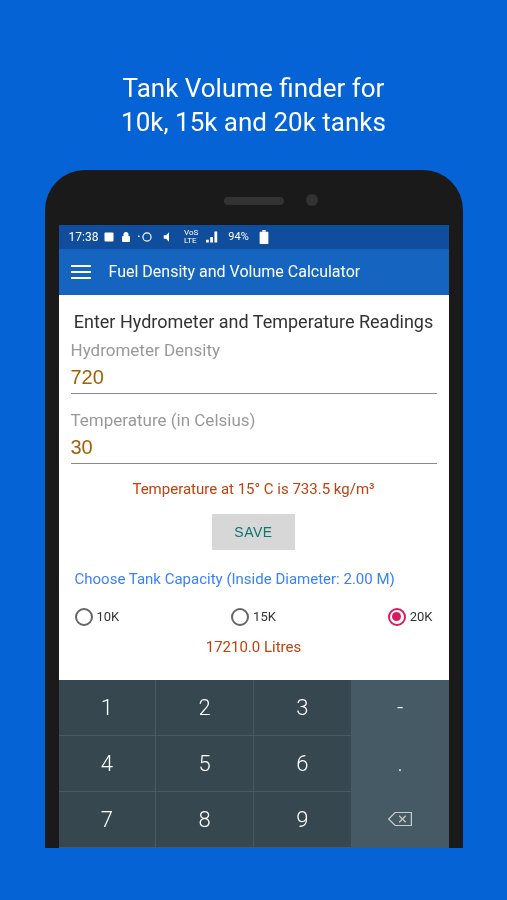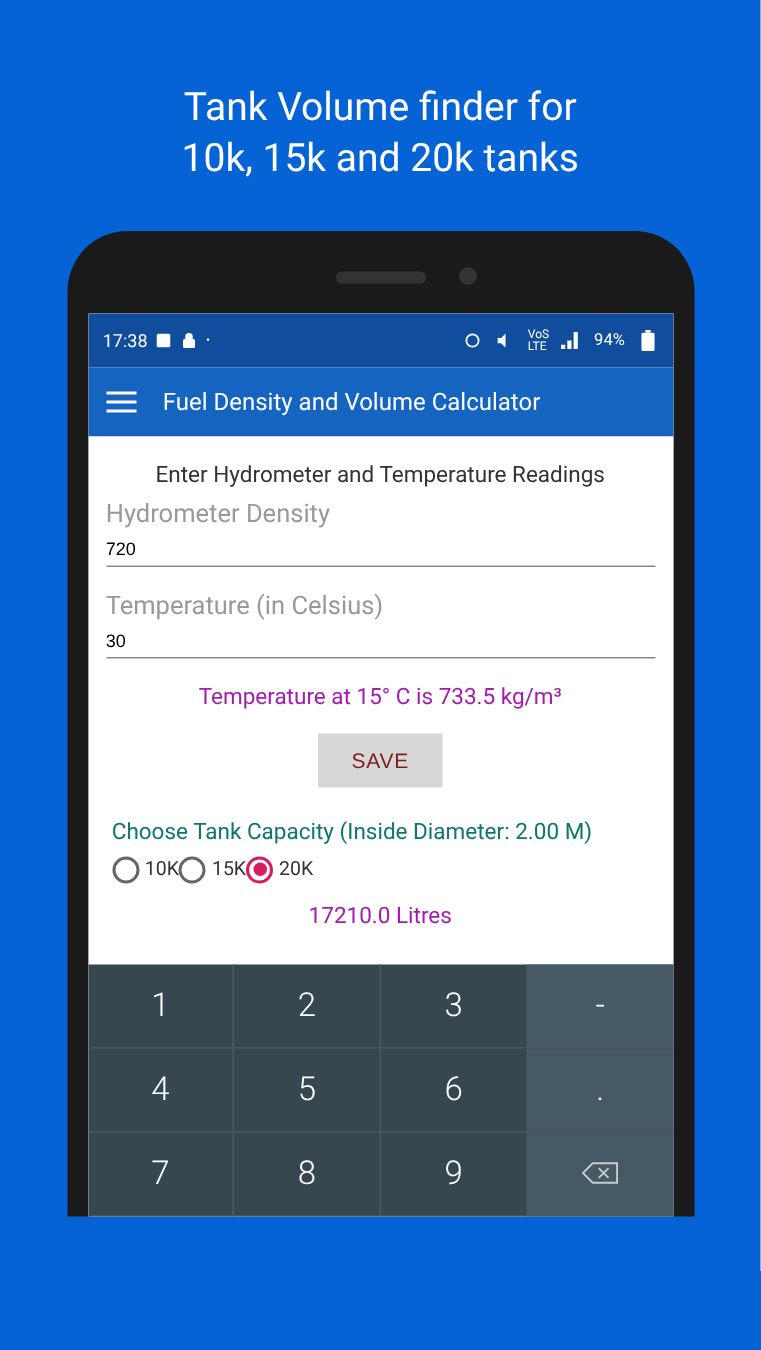--- a/index.html
+++ b/index.html
@@ -9,21 +9,21 @@
   background: #0563d6;
   font-family: -apple-system, Roboto, Arial, sans-serif;
   overflow: hidden;
   position: relative;
 }
 .promo-title {
   text-align: center;
   color: #fff;
   font-size: 26px;
   font-weight: 400;
-  padding: 56px 20px 30px;
+  padding: 72px 20px 30px;
   line-height: 1.3;
 }
 .phone-frame {
   width: 418px;
   margin: 0 auto;
   background: #1a1a1a;
   border-radius: 40px 40px 0 0;
   padding: 55px 14px 0;
   position: relative;
 }
@@ -45,24 +45,24 @@
   height: 12px;
   background: #333;
   border-radius: 50%;
 }
 .screen {
   background: #fff;
   overflow: hidden;
 }
 .status-bar {
   background: #104d9c;
-  height: 36px;
-  display: flex;
-  align-items: center;
-  justify-content: space-between;
+  height: 24px;
+  display: flex;
+  align-items: center;
+  justify-content: flex-start;
   padding: 0 10px;
   color: #fff;
   font-size: 12px;
 }
 .status-left { display: flex; align-items: center; gap: 5px; }
 .status-right { display: flex; align-items: center; gap: 8px; font-size: 11px; }
 .status-right svg { width: 14px; height: 14px; }
 .app-bar {
   background: #1565c0;
   height: 46px;
@@ -84,68 +84,70 @@
   height: 2px;
   background: #fff;
   width: 100%;
 }
 .app-title { font-size: 16px; font-weight: 400; }
 .content {
   padding: 16px 12px 8px;
   background: #fff;
 }
 .section-title {
-  font-size: 15px;
+  font-size: 18px;
   color: #333;
   text-align: center;
   margin-bottom: 8px;
 }
 .field-label {
   font-size: 17px;
   color: #999;
   margin-bottom: 2px;
 }
 .field-input {
   width: 100%;
   border: none;
   border-bottom: 1px solid #888;
-  font-size: 12px;
+  font-size: 20px;
   padding: 4px 0;
-  color: #000000;
+  color: #a16207;
   outline: none;
   background: transparent;
 }
 .field-block { margin-bottom: 16px; }
 .result-text {
   text-align: center;
   font-size: 15px;
-  color: #a21caf;
+  color: #c2410c;
   margin: 12px 0 16px;
 }
 .save-btn {
   display: block;
   margin: 0 auto 20px;
   background: #d7d7d7;
   border: none;
   padding: 10px 22px;
   font-size: 14px;
   font-weight: 500;
-  color: #7f1d1d;
+  color: #0f766e;
   letter-spacing: 0.5px;
 }
 .section-title2 {
   font-size: 15px;
-  color: #0f766e;
-  margin-bottom: 8px;
+  color: #3b82f6;
+  margin-bottom: 20px;
   padding: 0 4px;
 }
 .radio-row {
   display: flex;
+  gap: 10px;
   margin-bottom: 10px;
   padding: 0 4px;
+  justify-content: space-between;
 }
 .radio-item {
   display: flex;
   align-items: center;
   gap: 4px;
   font-size: 13px;
   color: #333;
 }
 .radio-circle {
   width: 18px;

